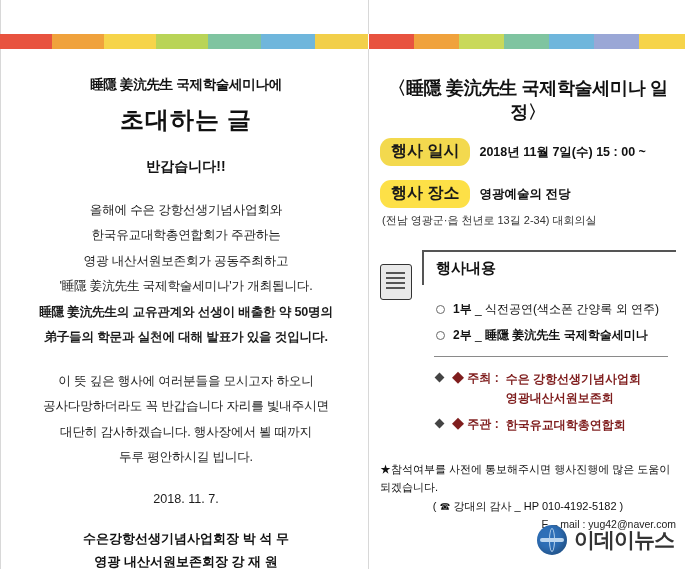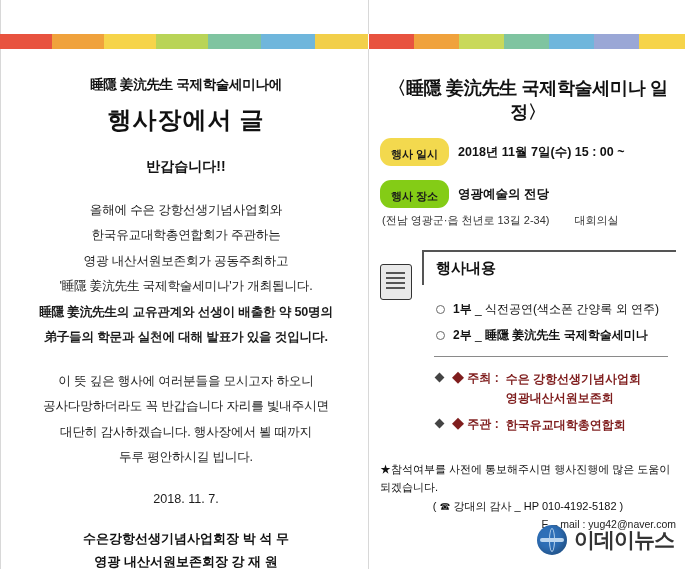--- a/index.html
+++ b/index.html
@@ -45,27 +45,27 @@
   .l-date{margin-top:22px;font-size:12.6px;color:#1c1c1c;}
   .l-sign{margin-top:22px;font-size:13px;font-weight:bold;line-height:1.75;color:#111;}
 
   
   .right{position:absolute;left:380px;top:62px;width:296px;height:470px;}
   .r-title{
     text-align:center;font-size:18px;font-weight:bold;color:#111;margin-top:14px;letter-spacing:-0.3px;
   }
   .r-row{display:flex;align-items:center;margin-top:14px;}
   .r-chip{
-    background:#f3d94e;border-radius:11px;padding:9px 11px 4px;font-size:11px;font-weight:bold;
+    background:#f3d94e;border-radius:11px;padding:3px 11px 4px;font-size:16px;font-weight:bold;
     color:#1a1a1a;white-space:nowrap;
   }
-  .r-chip.gray{background:#84cc16;}
+  .r-chip.gray{background:#fde047;}
   .r-val{font-size:12.5px;margin-left:9px;color:#111;font-weight:bold;}
   .r-sub{font-size:11px;color:#333;margin-top:5px;margin-left:2px;}
-  .r-sub .hall{margin-left:22px;}
+  .r-sub .hall{margin-left:0;}
 
   
   .r-content{margin-top:22px;display:flex;}
   .doc-icon{
     width:30px;height:34px;border:1.6px solid #333;border-radius:3px;background:#e9e9e9;
     position:relative;flex:0 0 auto;margin-top:14px;
   }
   .doc-icon i{position:absolute;left:5px;height:1.6px;background:#555;width:19px;display:block;}
   .content-box{margin-left:10px;flex:1;}
   .content-head{
@@ -130,21 +130,21 @@
     <div class="seg" style="width:45px;background:#f0a23c"></div>
     <div class="seg" style="width:45px;background:#c9d95a"></div>
     <div class="seg" style="width:45px;background:#7fc4a0"></div>
     <div class="seg" style="width:45px;background:#6fb6dc"></div>
     <div class="seg" style="width:45px;background:#9aa7d6"></div>
     <div class="seg" style="width:46px;background:#f6d44a"></div>
   </div>
 
   <div class="left">
     <div class="l-title">睡隱 姜沆先生 국제학술세미나에</div>
-    <div class="l-bigtitle">행사장에서 글</div>
+    <div class="l-bigtitle">초대하는 글</div>
     <div class="l-greet">반갑습니다!!</div>
 
     <div class="l-body">
       <div>올해에 수은 강항선생기념사업회와</div>
       <div>한국유교대학총연합회가 주관하는</div>
       <div>영광 내산서원보존회가 공동주최하고</div>
       <div>'睡隱 姜沆先生 국제학술세미나'가 개최됩니다.</div>
       <div class="b">睡隱 姜沆先生의 교유관계와 선생이 배출한 약 50명의</div>
       <div class="b">弟子들의 학문과 실천에 대해 발표가 있을 것입니다.</div>
     </div>

